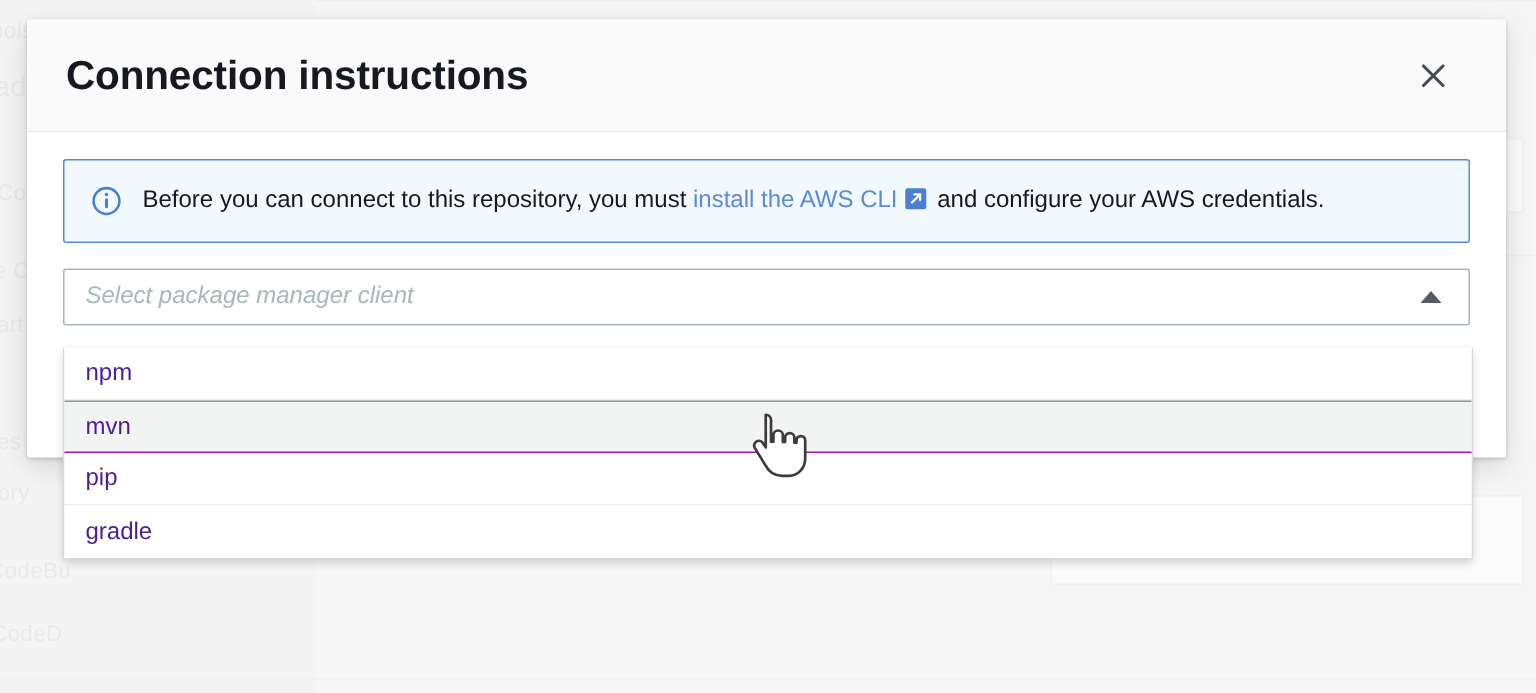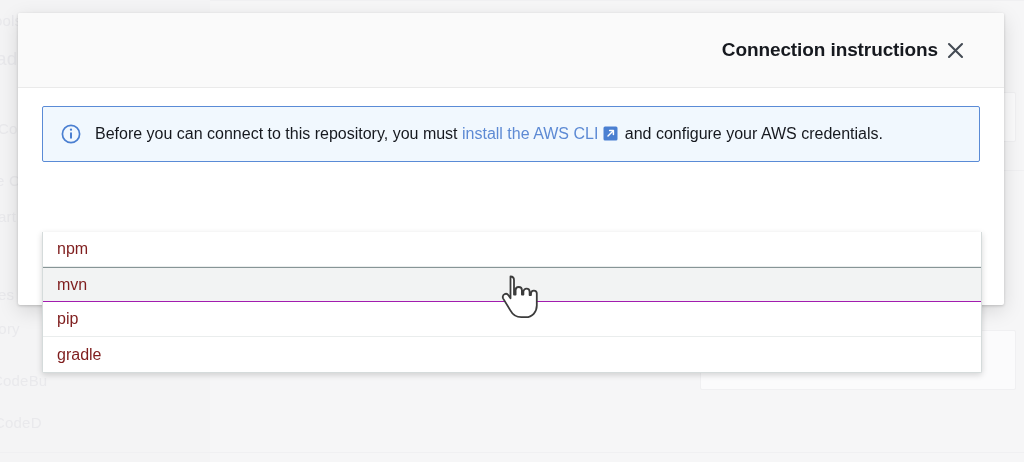--- a/index.html
+++ b/index.html
@@ -63,26 +63,25 @@
   .modal-header {
     height: 75px;
     background: #fafafa;
     border-bottom: 1px solid #eaeaea;
     display: flex;
     align-items: center;
     padding: 0 20px 0 26px;
     border-radius: 2px 2px 0 0;
   }
   .modal-title {
-    font-size: 19px;
+    font-size: 27px;
     font-weight: bold;
     color: #16191f;
     letter-spacing: -.1px;
     flex: 1;
-    text-align: right;
   }
   .close-btn {
     width: 34px; height: 34px;
     display: flex; align-items: center; justify-content: center;
     cursor: pointer;
     color: #545b64;
     margin-right: 12px;
   }
   .close-btn svg { display: block; }
 
@@ -163,21 +162,21 @@
     border-radius: 0 0 2px 2px;
     box-shadow: 0 2px 6px rgba(0,0,0,.16);
     z-index: 20;
   }
   .opt {
     height: 35px;
     display: flex;
     align-items: center;
     padding: 0 14px;
     font-size: 16px;
-    color: #7f1d1d;
+    color: #4c1d95;
     border-bottom: 1px solid #eaeded;
     cursor: pointer;
     background: #ffffff;
   }
   .opt:last-child { border-bottom: none; }
   .opt.selected {
     background: #f2f3f3;
     border-top: 1px solid #879596;
     border-bottom: 1px solid #a21caf;
     height: 35px;
@@ -243,20 +242,26 @@
         </span>
         <div class="alert-text">
           <span>Before you can connect to this repository, you must </span><a class="alert-link" href="#">install the AWS CLI</a><span class="ext-icon"><svg width="15" height="15" viewBox="0 0 15 15" aria-hidden="true">
               <rect x="0.5" y="0.5" width="14" height="14" rx="1.5" fill="#4a7fd1"></rect>
               <path d="M5 10 L10 5" stroke="#ffffff" stroke-width="1.5" stroke-linecap="round"></path>
               <path d="M6.6 4.6 L10.4 4.6 L10.4 8.4" stroke="#ffffff" stroke-width="1.5" stroke-linecap="round" stroke-linejoin="round" fill="none"></path>
             </svg></span><span> and configure your AWS credentials.</span>
         </div>
       </div>
 
+      <div class="select-wrap">
+        <div class="select-box">
+          <span class="select-placeholder">Select package manager client</span>
+          <span class="caret-up"></span>
+        </div>
+      </div>
 
     </div>
   </div>
 
   <div class="dropdown">
     <div class="opt">npm</div>
     <div class="opt selected">mvn</div>
     <div class="opt">pip</div>
     <div class="opt">gradle</div>
   </div>

